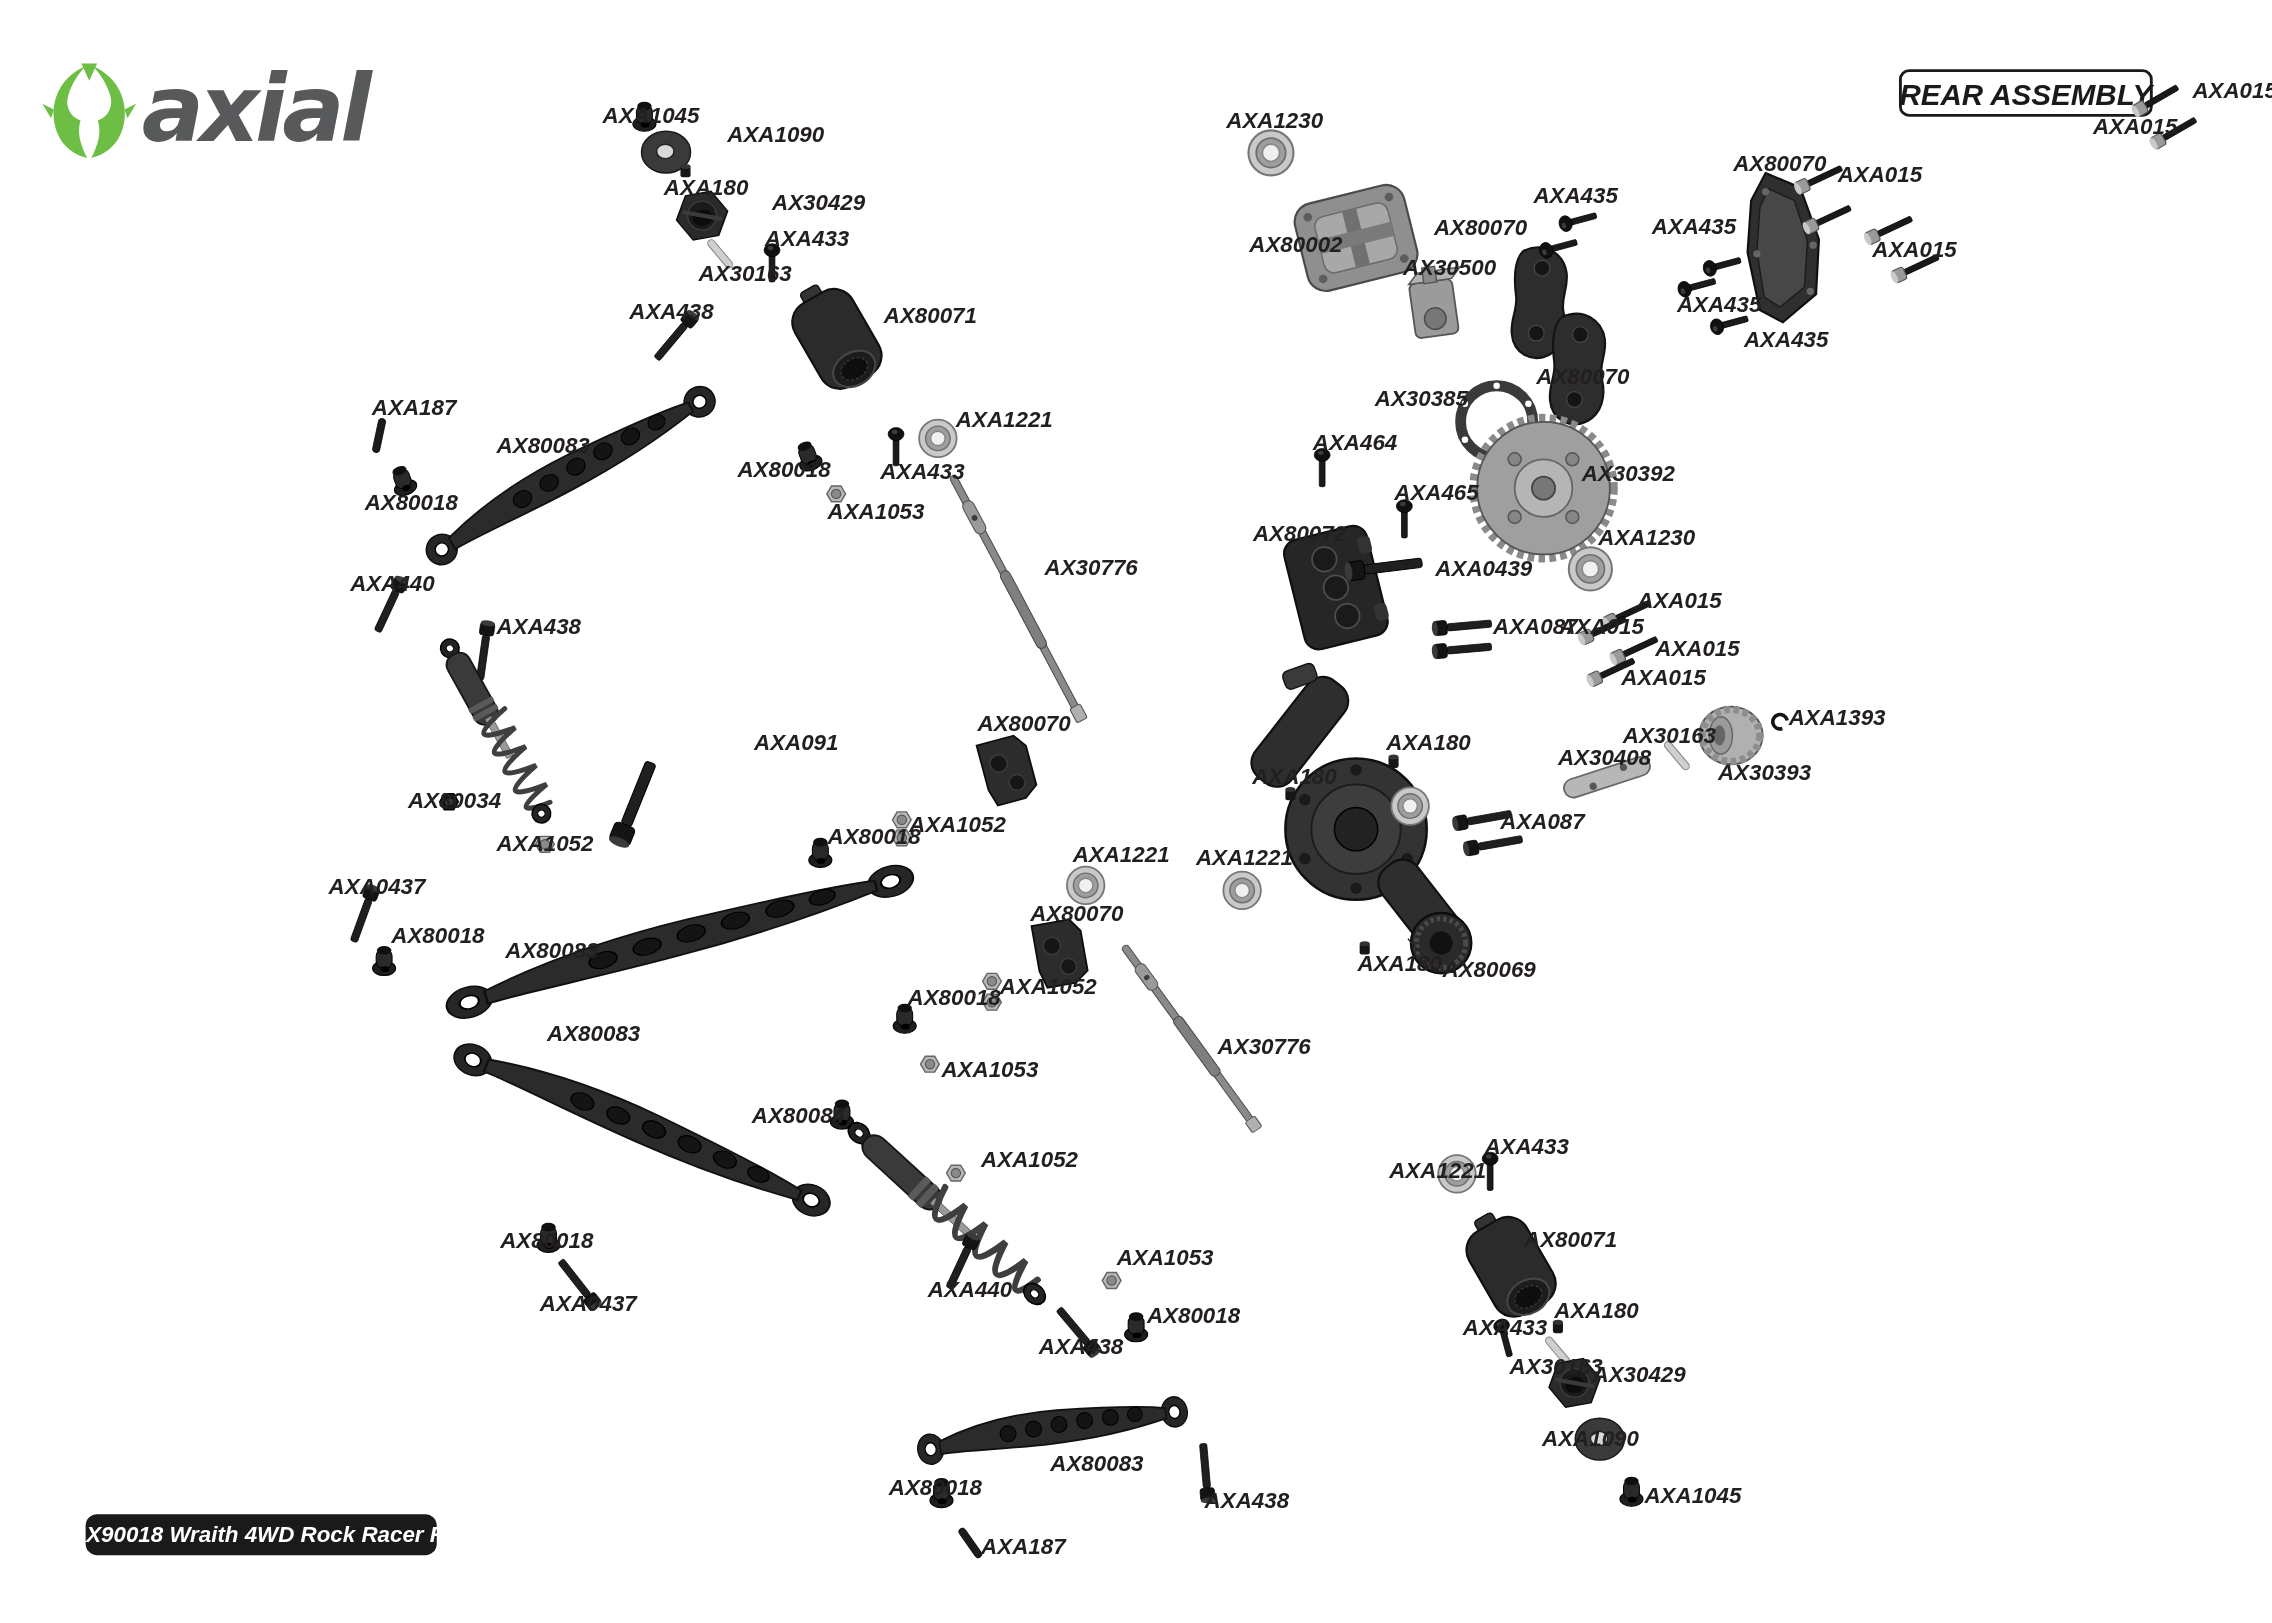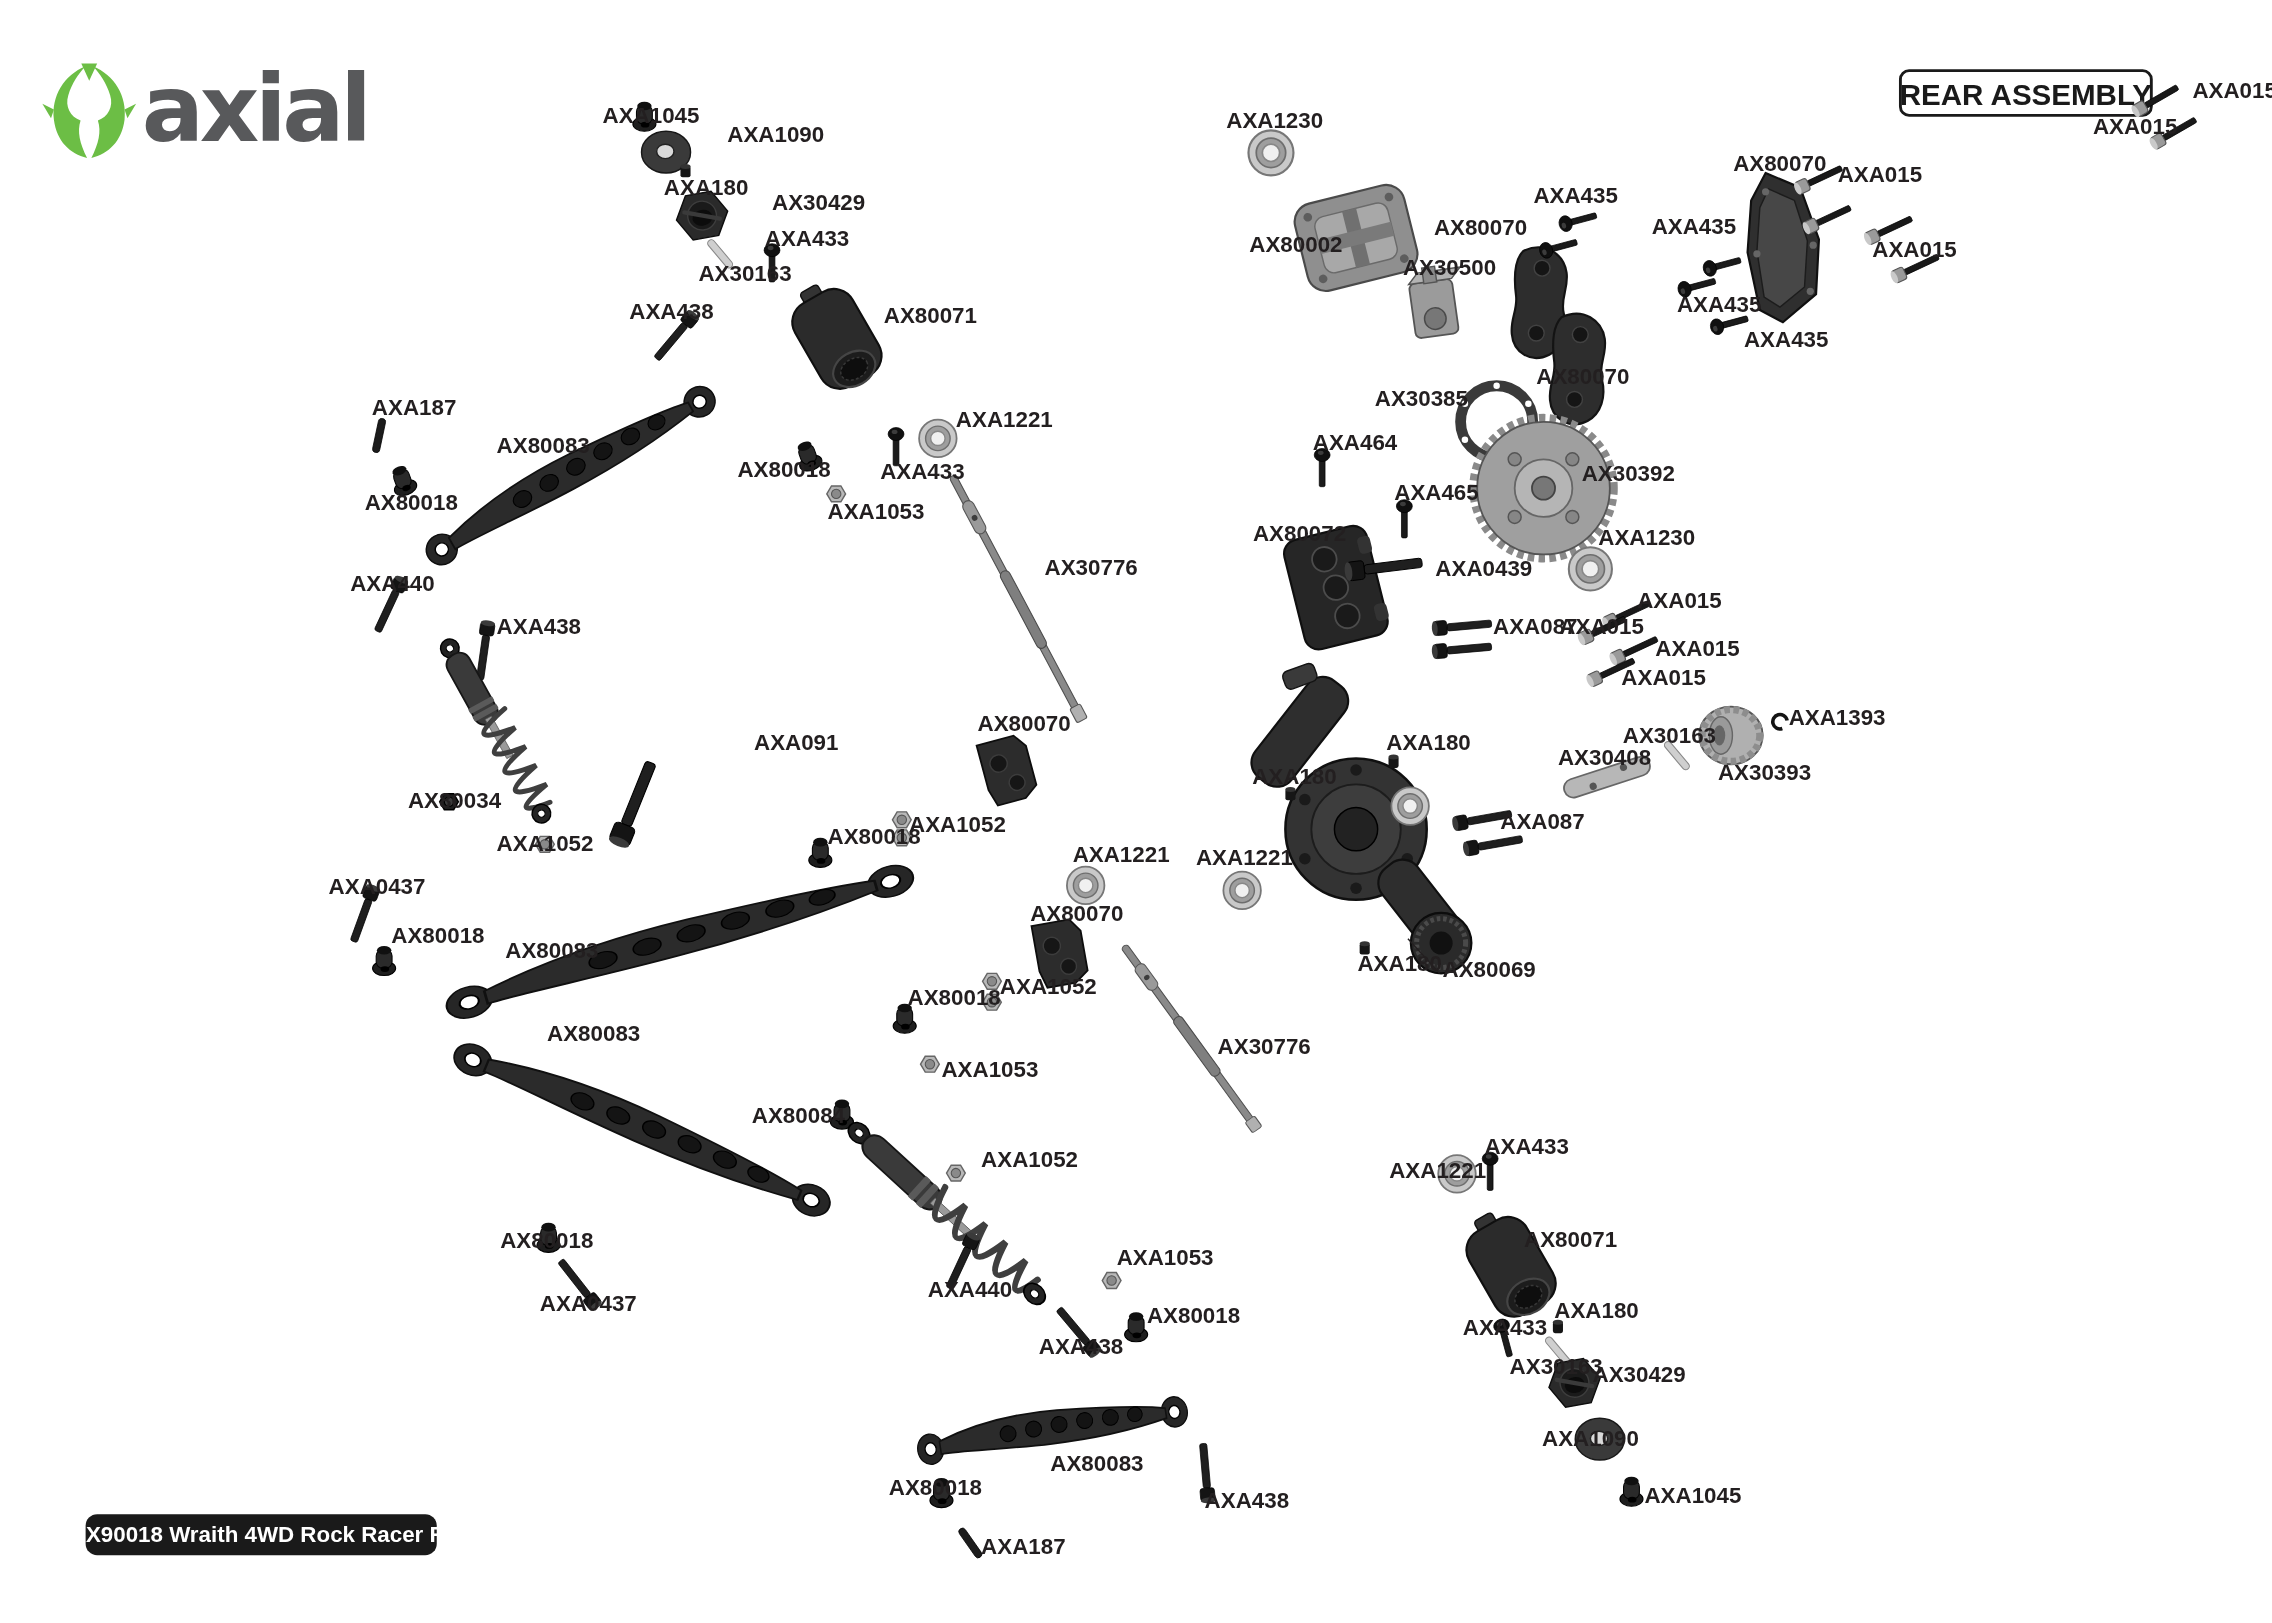--- a/index.html
+++ b/index.html
@@ -1,17 +1,17 @@
 <!DOCTYPE html>
 <html style="font-size:11.5px"><head>
 <meta charset="utf-8">
 <style>
   html,body{margin:0;padding:0;background:#ffffff;}
   .stage{position:relative;width:2273px;height:1623px;background:#ffffff;overflow:hidden;
-         font-family:"Liberation Sans", sans-serif;}
+         font-family:"Liberation Sans", sans-serif;font-style:italic;}
   svg{position:absolute;left:0;top:0;}
   .lbl{font-family:"Liberation Sans", sans-serif;font-size:31px;font-weight:bold;fill:#231f20;}
   .title-text{font-family:"Liberation Sans", sans-serif;font-size:41px;font-weight:bold;fill:#1a1a1a;}
   .badge-text{font-family:"Liberation Sans", sans-serif;font-size:31px;font-weight:bold;fill:#ffffff;}
   .wordmark{font-family:"DejaVu Sans", sans-serif;font-size:128px;font-weight:bold;fill:#58595b;letter-spacing:-6px;}
 </style>
 </head>
 <body>
 
 <div class="stage">

